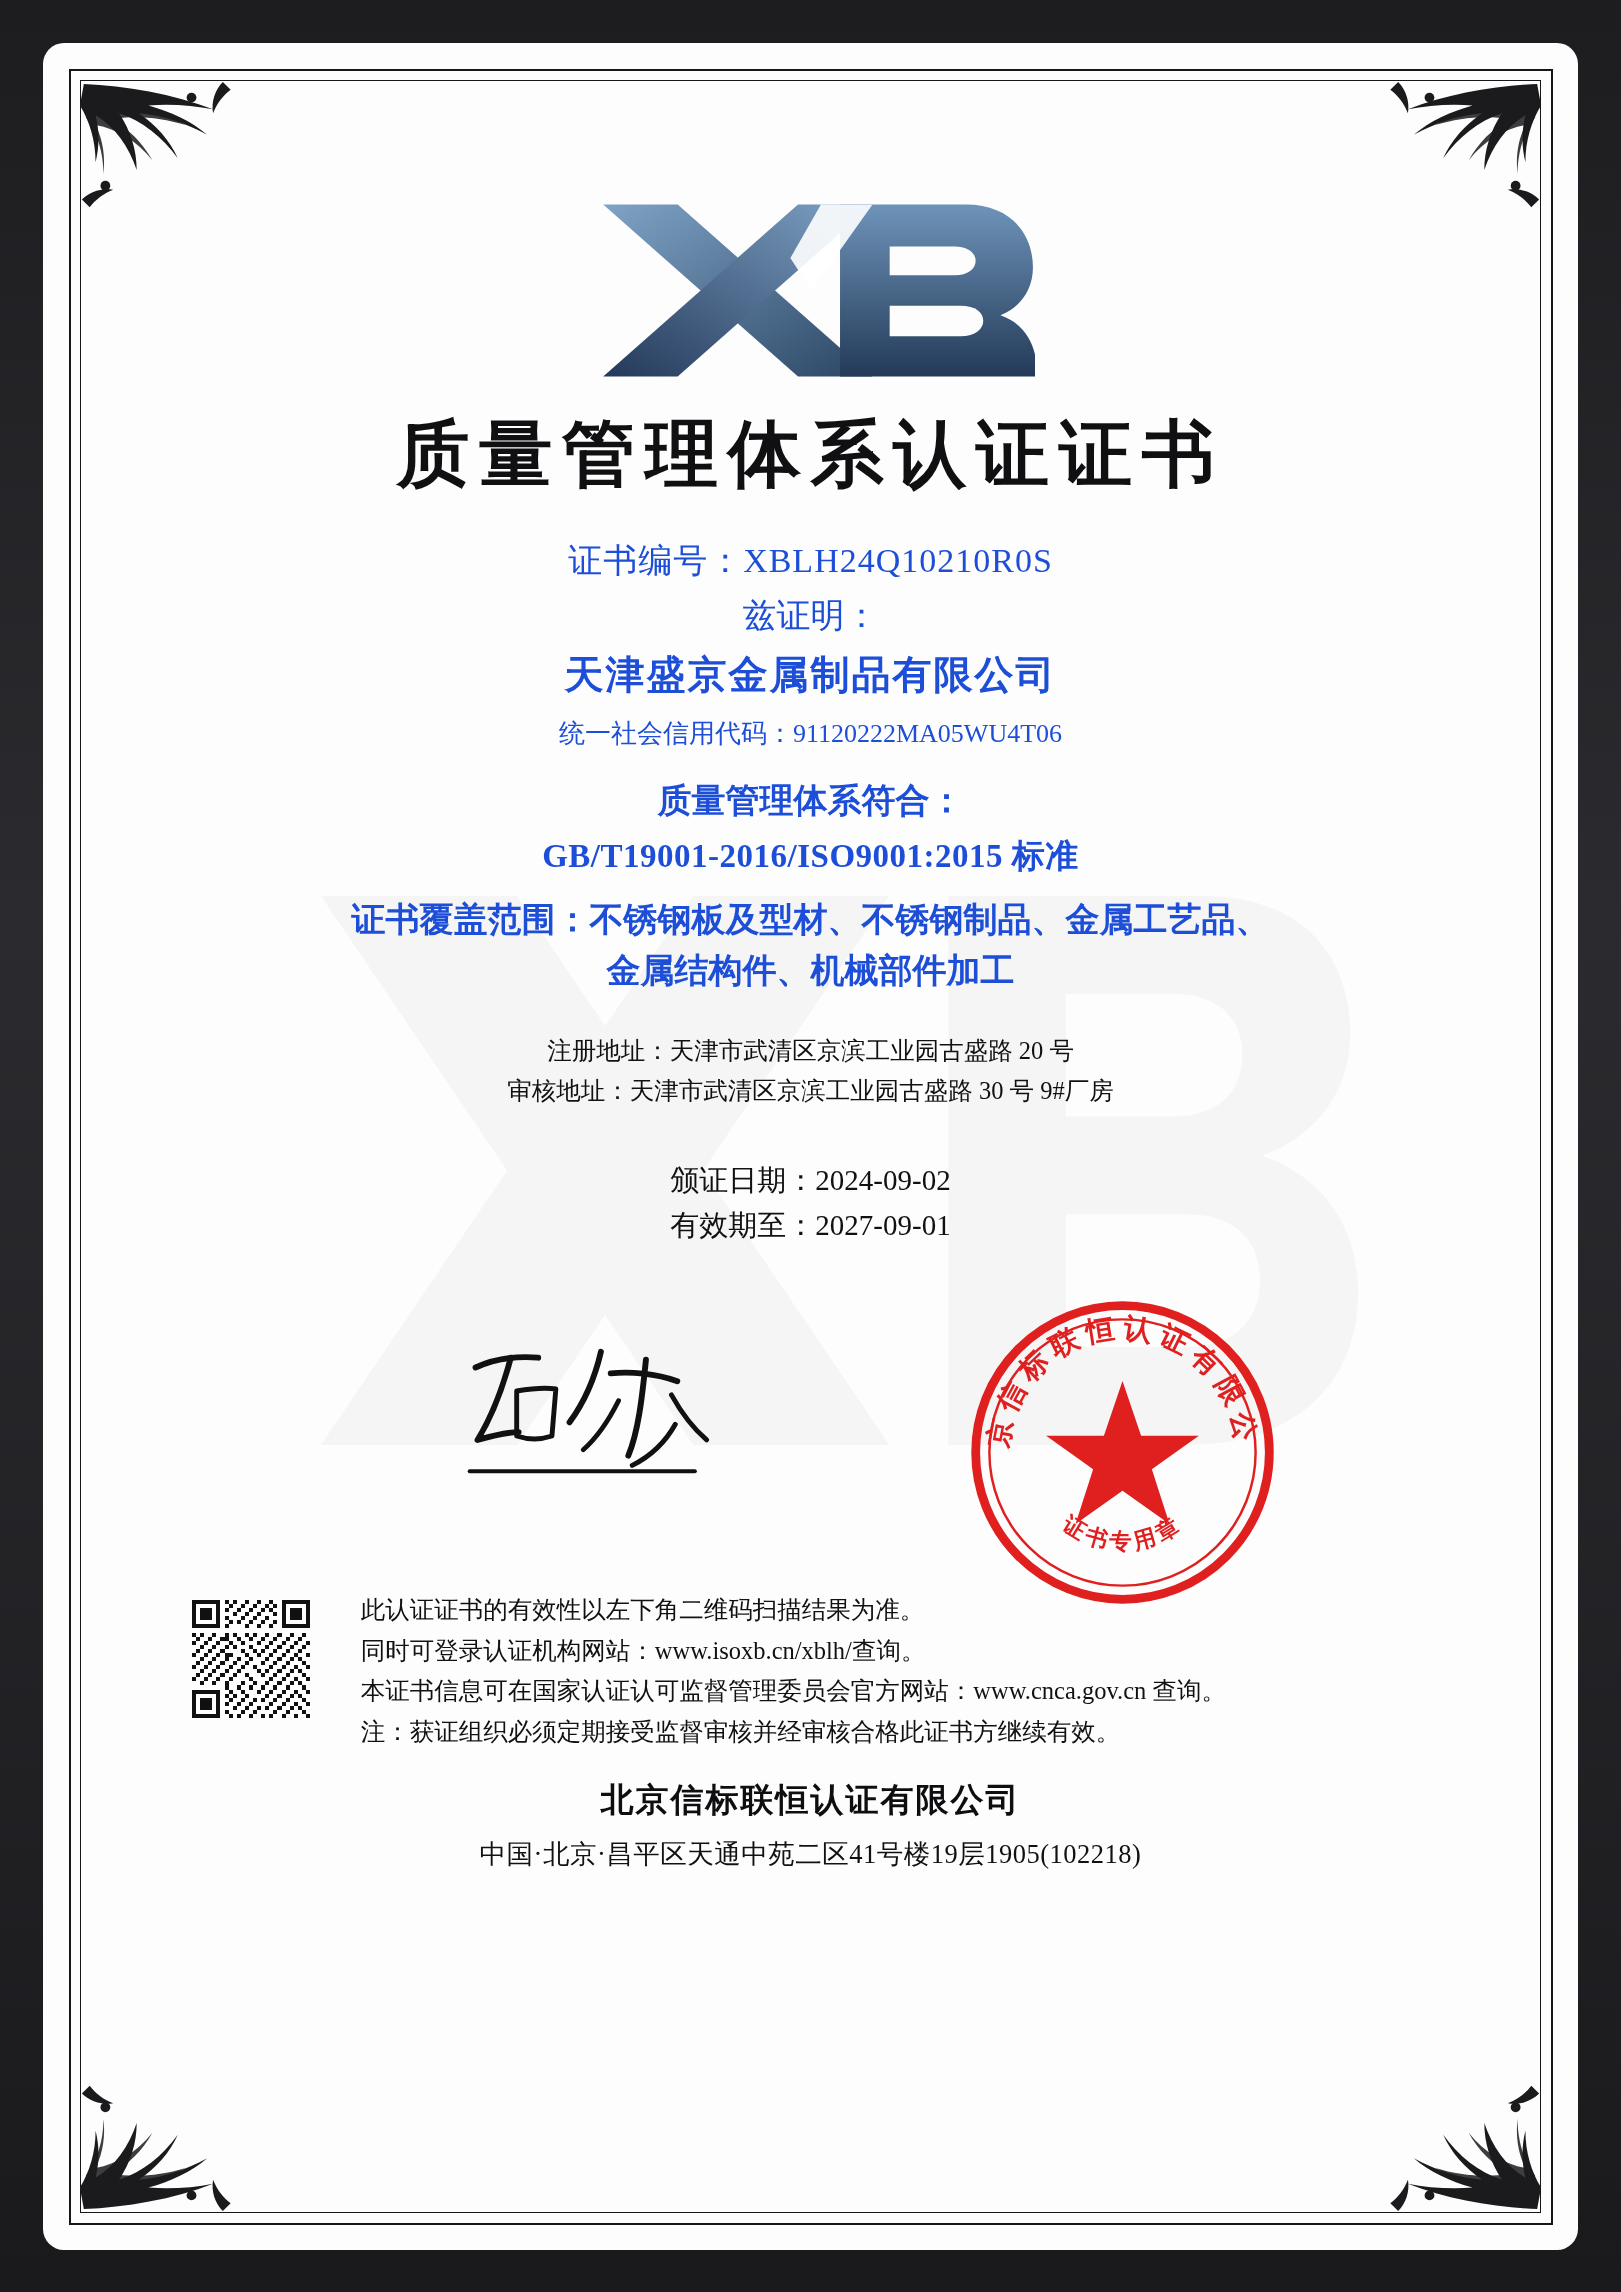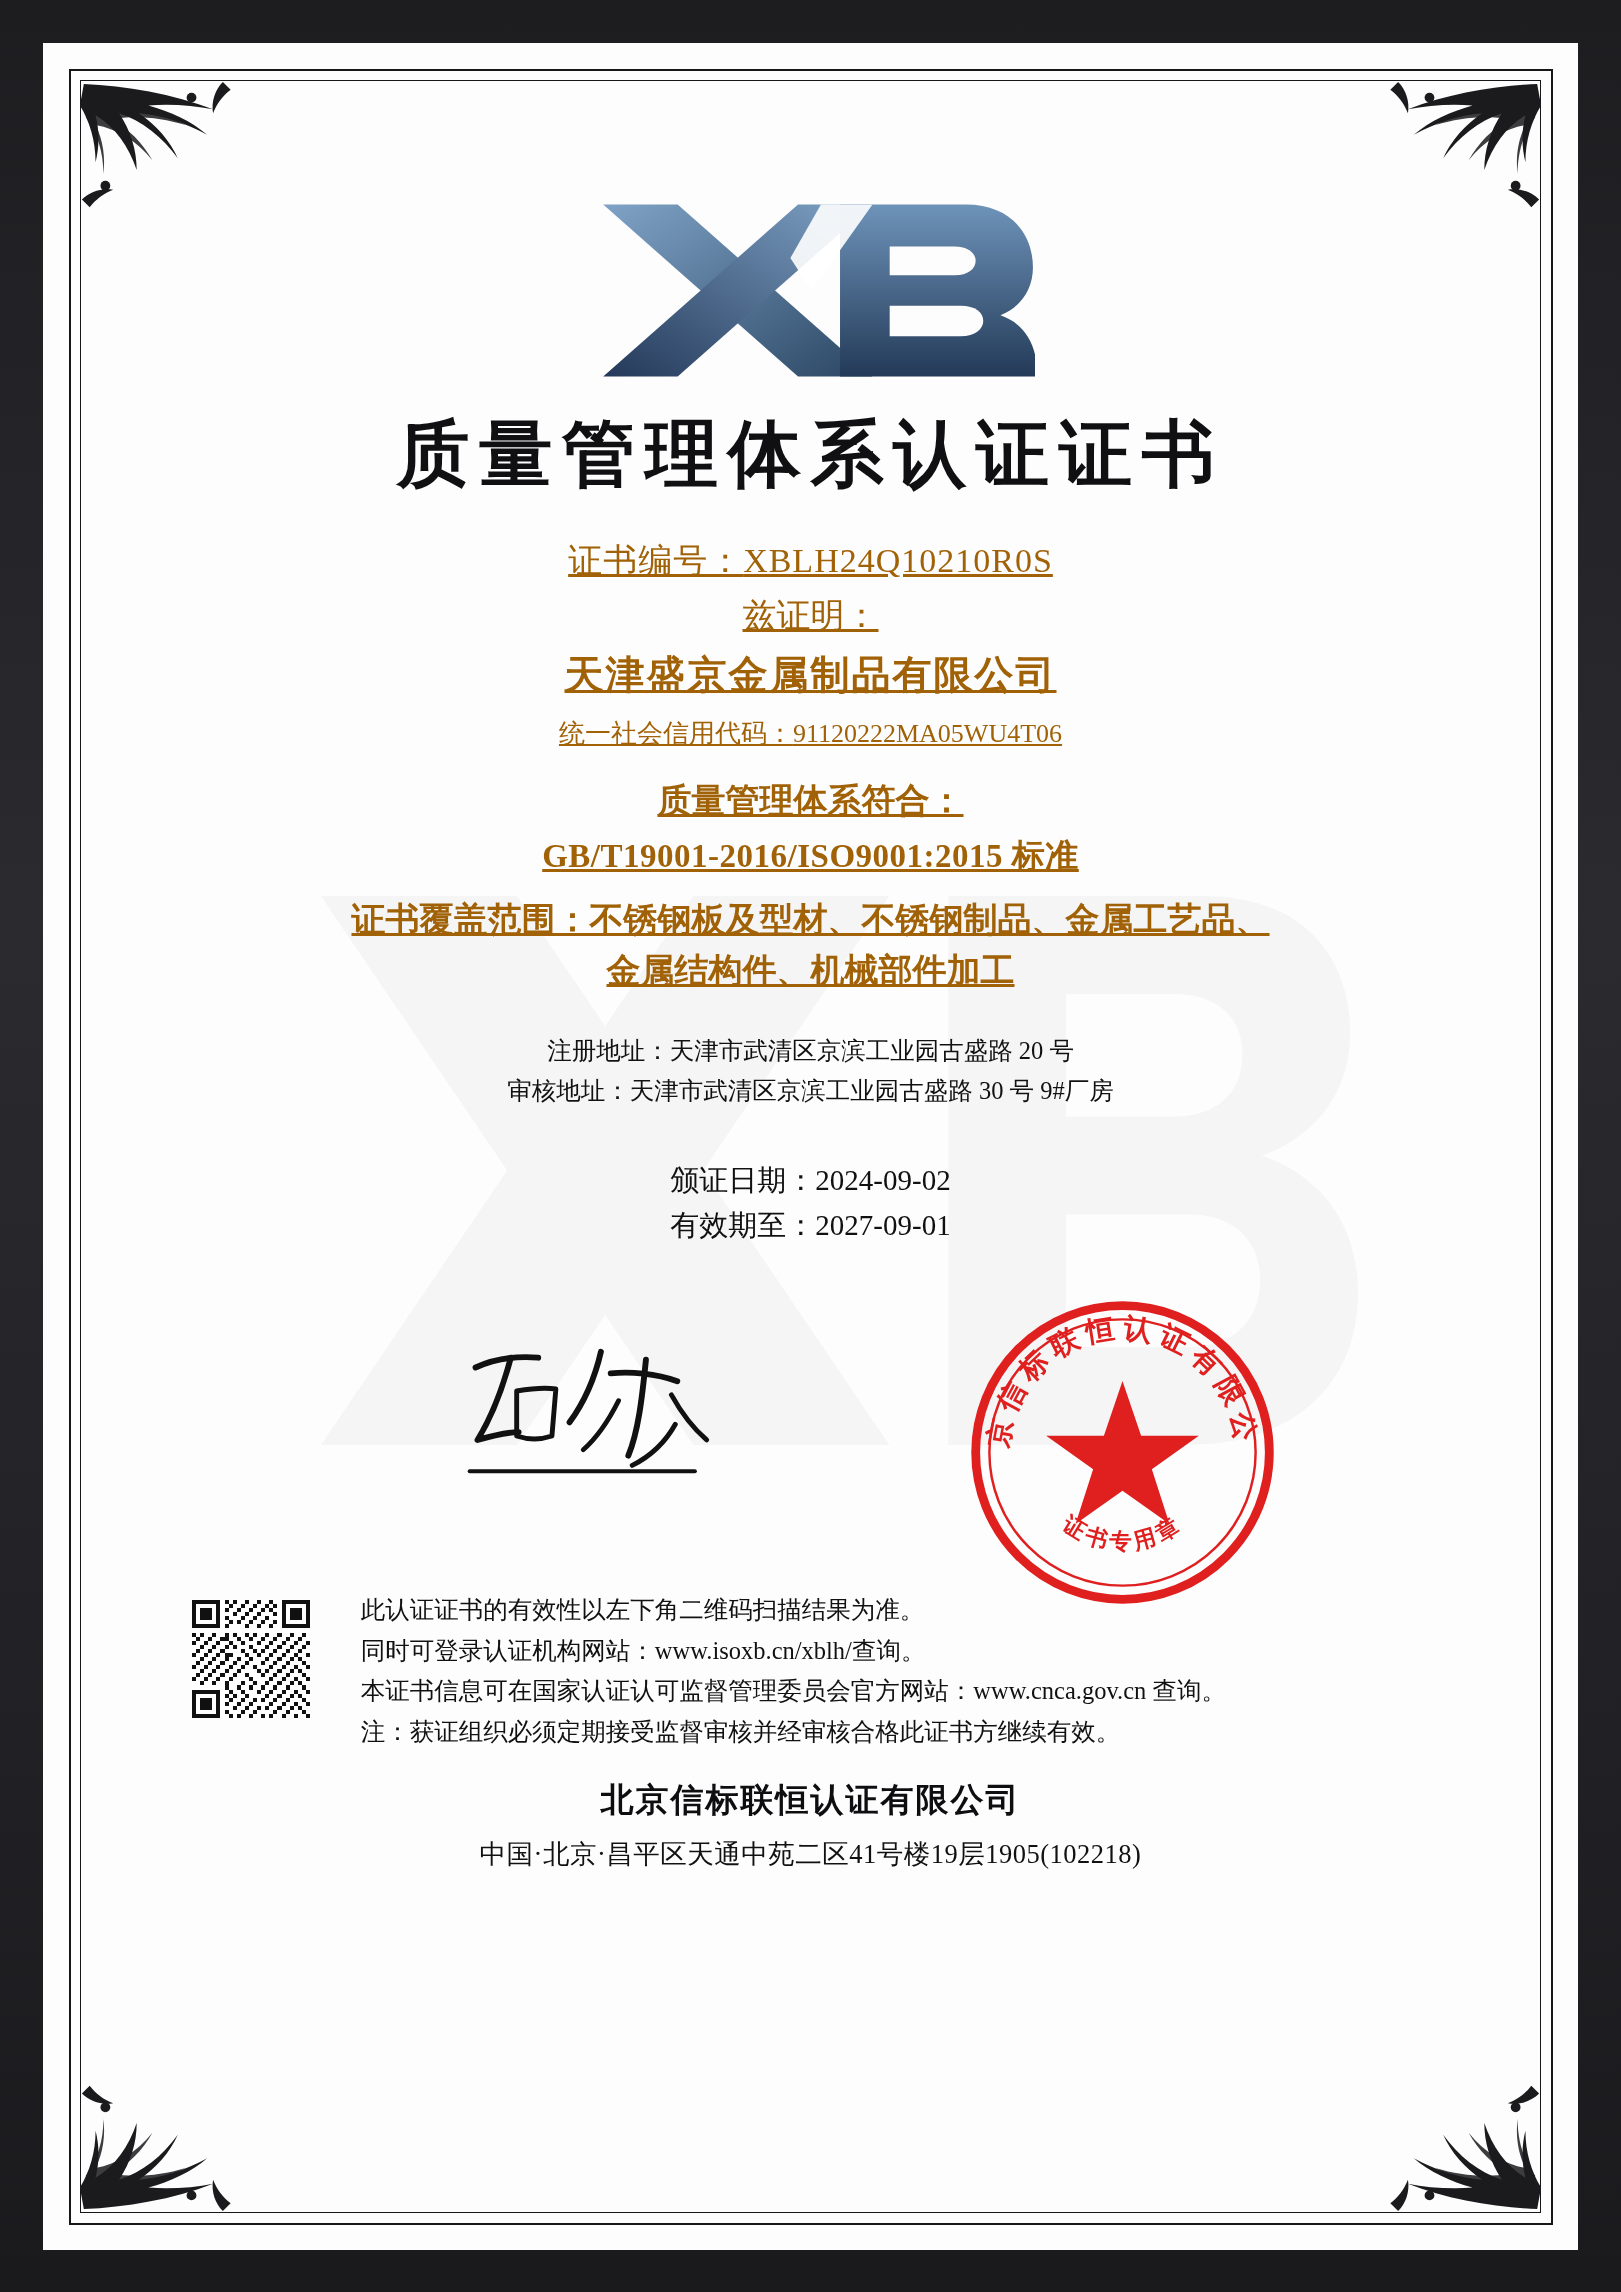--- a/index.html
+++ b/index.html
@@ -24,20 +24,21 @@
       linear-gradient(180deg, #1d1d20 0%, #2b2b2f 40%, #1a1a1d 100%);
     padding: 43px;
   }
   .paper {
     position: relative;
     width: 100%;
     height: 100%;
     background: #fdfdfd;
     box-sizing: border-box;
     overflow: hidden;
+    border-radius: 21px;
   }
 
   
   .border-outer {
     position: absolute;
     left: 25.5px; top: 25.5px; right: 25.5px; bottom: 25.5px;
     border: 2.9px solid #17171a;
     box-sizing: border-box;
   }
   .border-inner {
@@ -94,23 +95,22 @@
     margin-top: 29px;
     font-family: "Liberation Serif", serif;
     font-size: 73px;
     font-weight: bold;
     letter-spacing: 9.8px;
     color: #101013;
     line-height: 1.1;
   }
 
   .line {
-    color: #a16207;
+    color: #1d4ed8;
     line-height: 1.45;
-    text-decoration: underline;
   }
   .cert-no {
     margin-top: 41px;
     font-size: 34px;
     letter-spacing: 1px;
   }
   .hereby {
     margin-top: 5.9px;
     font-size: 34px;
   }

